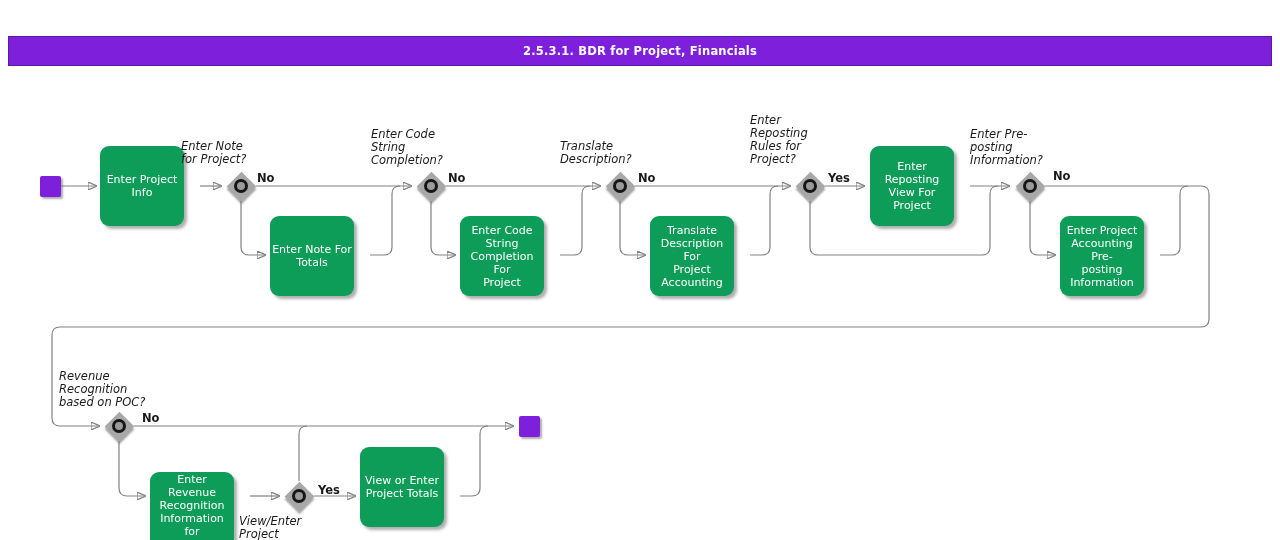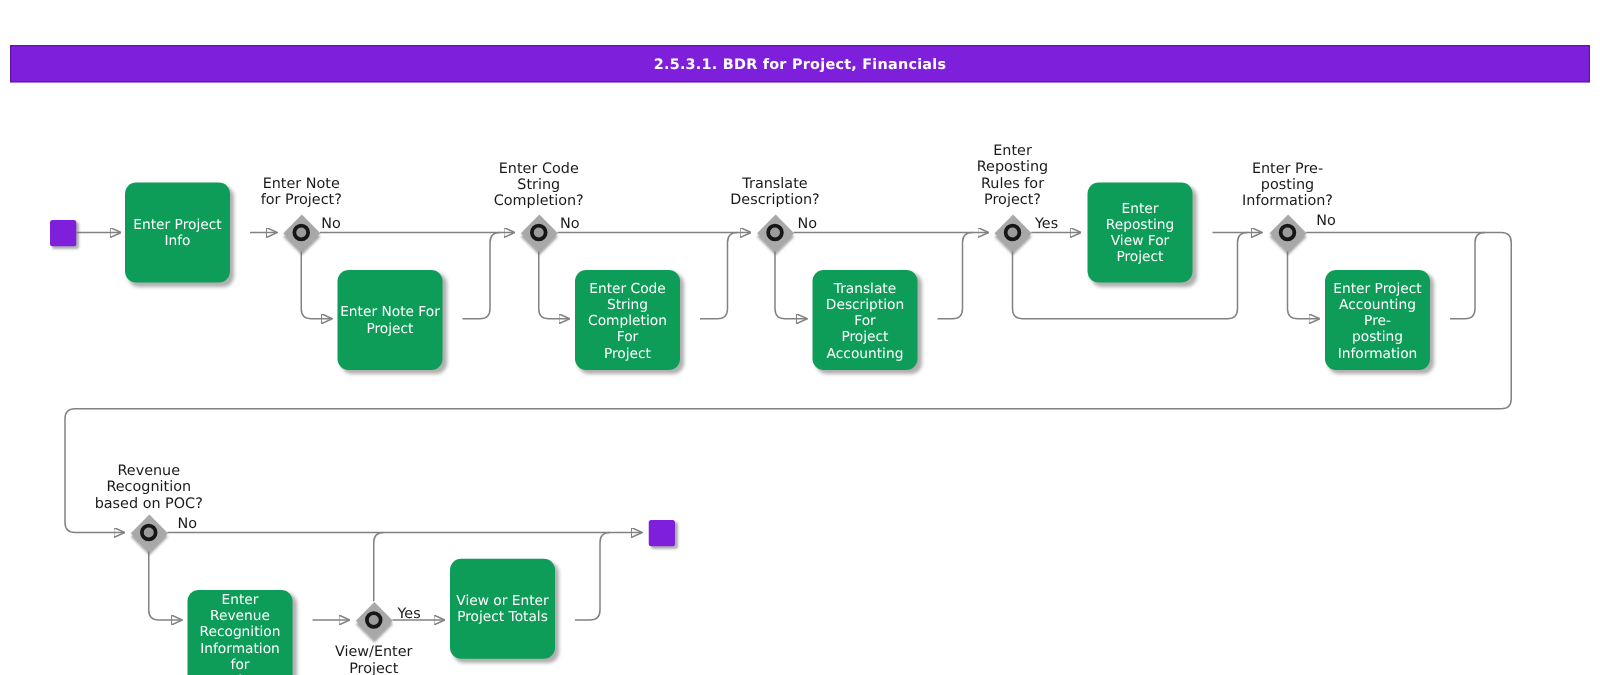--- a/index.html
+++ b/index.html
@@ -44,24 +44,24 @@
     transform:rotate(45deg);background:var(--diamond);
     box-shadow:2px 2px 2px rgba(120,120,120,.65);
   }
   .diamond .ring{
     position:absolute;left:8px;top:8px;width:14px;height:14px;
     border:3px solid #161616;border-radius:50%;background:#9a9a9a;
   }
 
   .q-label{
     position:absolute;width:120px;color:var(--text);
-    font-size:11.5px;line-height:13px;text-align:center;white-space:pre-line;
+    font-size:11.5px;line-height:13px;text-align:left;white-space:pre-line;font-style:italic;
   }
   .branch-label{
-    position:absolute;color:var(--text);font-size:11.5px;line-height:13px;
+    position:absolute;color:var(--text);font-size:11.5px;line-height:13px;font-weight:bold;
   }
 </style>
 </head>
 <body>
 
 <div class="stage">
 
   <div class="title-bar">
     <span>2.5.3.1. BDR for Project, Financials</span>
   </div>
@@ -96,21 +96,21 @@
     <path d="M 314 470 H 355" marker-end="url(#arrowhead)"></path>
     <path d="M 460 470 H 472 Q 480 470 480 462 V 408 Q 480 400 488 400"></path>
   </svg>
 
   <div class="node-square" style="left:40px;top:150px;"></div>
   <div class="node-square" style="left:519px;top:390px;"></div>
 
   <div class="activity" style="left:100px;top:120px;">Enter Project
 Info</div>
   <div class="activity" style="left:270px;top:190px;">Enter Note For
-Project</div>
+Totals</div>
   <div class="activity" style="left:460px;top:190px;">Enter Code
 String
 Completion For
 Project</div>
   <div class="activity" style="left:650px;top:190px;">Translate
 Description For
 Project
 Accounting</div>
   <div class="activity" style="left:870px;top:120px;">Enter Reposting
 View For Project</div>

